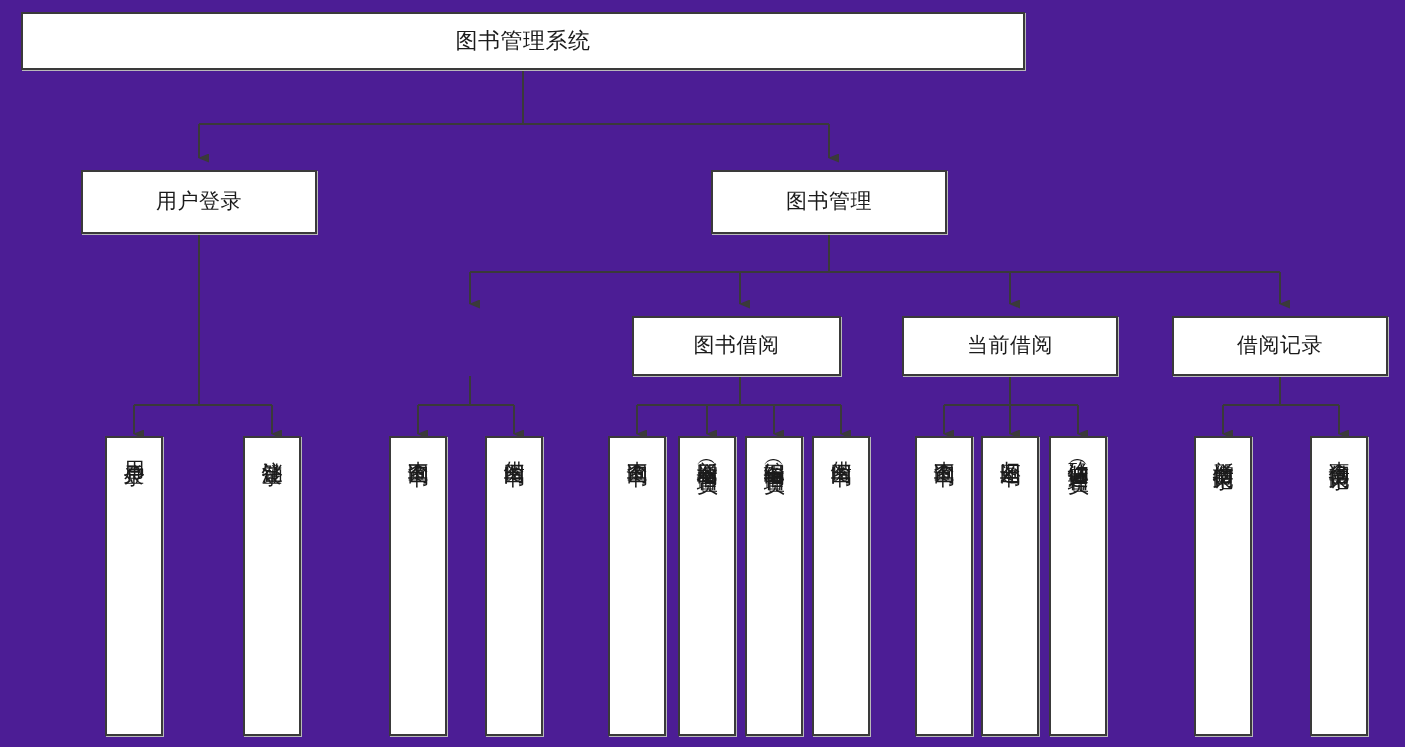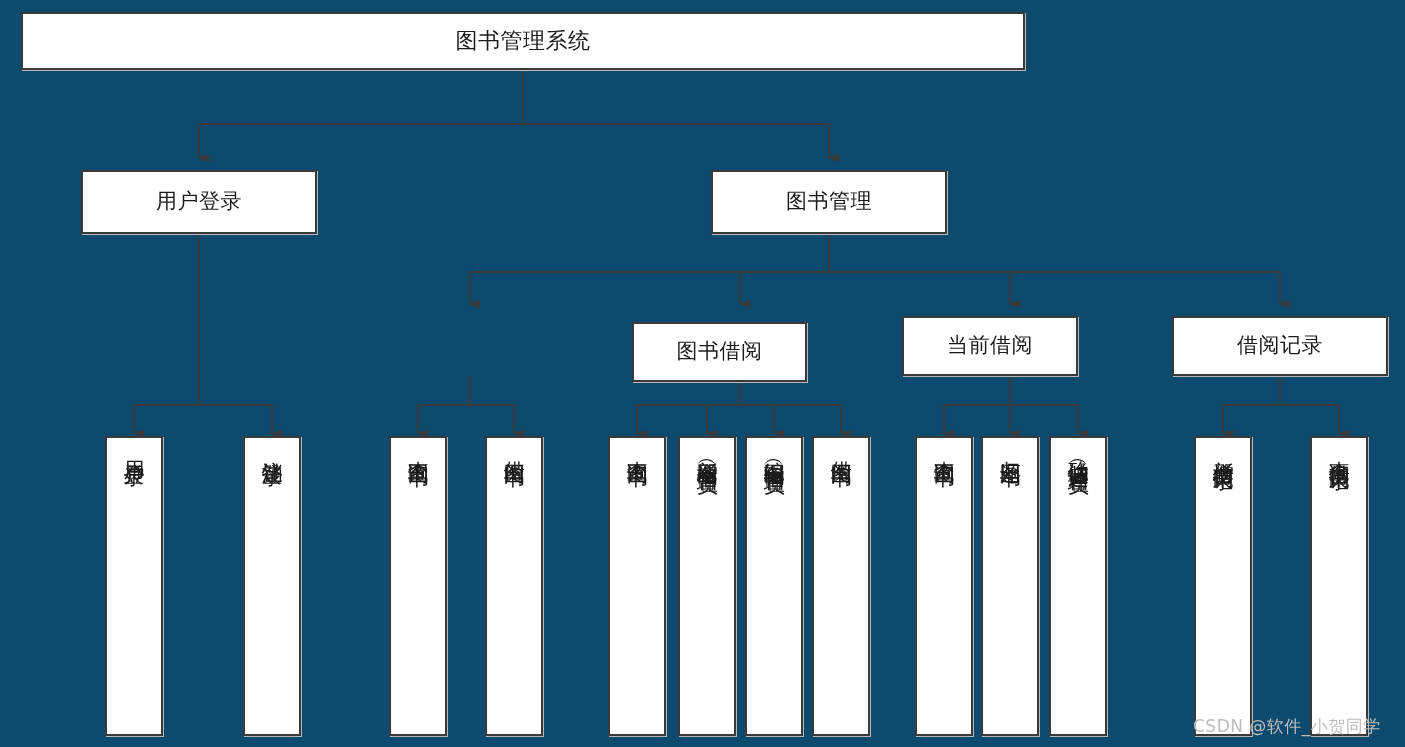--- a/index.html
+++ b/index.html
@@ -1,20 +1,20 @@
 <!DOCTYPE html>
 <html><head>
 <meta charset="utf-8">
 <style>
   html,body{margin:0;padding:0;background:#ffffff;}
   body{
     width:1405px;height:747px;overflow:hidden;
     font-family:"DejaVu Sans","Liberation Sans",sans-serif;
   }
-  #diagram-root{position:relative;width:1405px;height:747px;background:#0c4a6e;}
+  #diagram-root{position:relative;width:1405px;height:747px;background:#4c1d95;}
   svg.wires{position:absolute;left:0;top:0;width:1405px;height:747px;pointer-events:none;}
   .node{
     position:absolute;
     box-sizing:border-box;
     background:#ffffff;
     border:2px solid #3a3a3a;
     box-shadow:1px 1px 0 #b9b9b9;
     display:flex;align-items:center;justify-content:center;
     color:#1b1b1b;
   }
@@ -103,24 +103,24 @@
     <span class="lbl">图书管理系统</span>
   </div>
 
   <div class="node h" style="left:81px;top:170px;width:236px;height:64px;">
     <span class="lbl">用户登录</span>
   </div>
   <div class="node h" style="left:711px;top:170px;width:236px;height:64px;">
     <span class="lbl">图书管理</span>
   </div>
 
-  <div class="node h" style="left:632px;top:316px;width:175px;height:60px;margin-top:6px;">
+  <div class="node h" style="left:632px;top:316px;width:209px;height:60px;">
     <span class="lbl">图书借阅</span>
   </div>
-  <div class="node h" style="left:902px;top:316px;width:176px;height:60px;">
+  <div class="node h" style="left:902px;top:316px;width:216px;height:60px;">
     <span class="lbl">当前借阅</span>
   </div>
   <div class="node h" style="left:1172px;top:316px;width:216px;height:60px;align-items:center;">
     <span class="lbl">借阅记录</span>
   </div>
 
   <div class="node v" style="left:105px;top:436px;width:58px;height:300px;">
     <span class="lbl">用户登录</span>
   </div>
   <div class="node v" style="left:243px;top:436px;width:58px;height:300px;">
@@ -157,15 +157,14 @@
     <span class="lbl">确认归还（管理员）</span>
   </div>
 
   <div class="node v" style="left:1194px;top:436px;width:58px;height:300px;">
     <span class="lbl">新增借阅记录</span>
   </div>
   <div class="node v" style="left:1310px;top:436px;width:58px;height:300px;">
     <span class="lbl">查询借阅记录</span>
   </div>
 
-  <div class="watermark" style="left:1193px;top:715px;">CSDN @软件_小贺同学</div>
 
 </div>
 
 </body></html>

